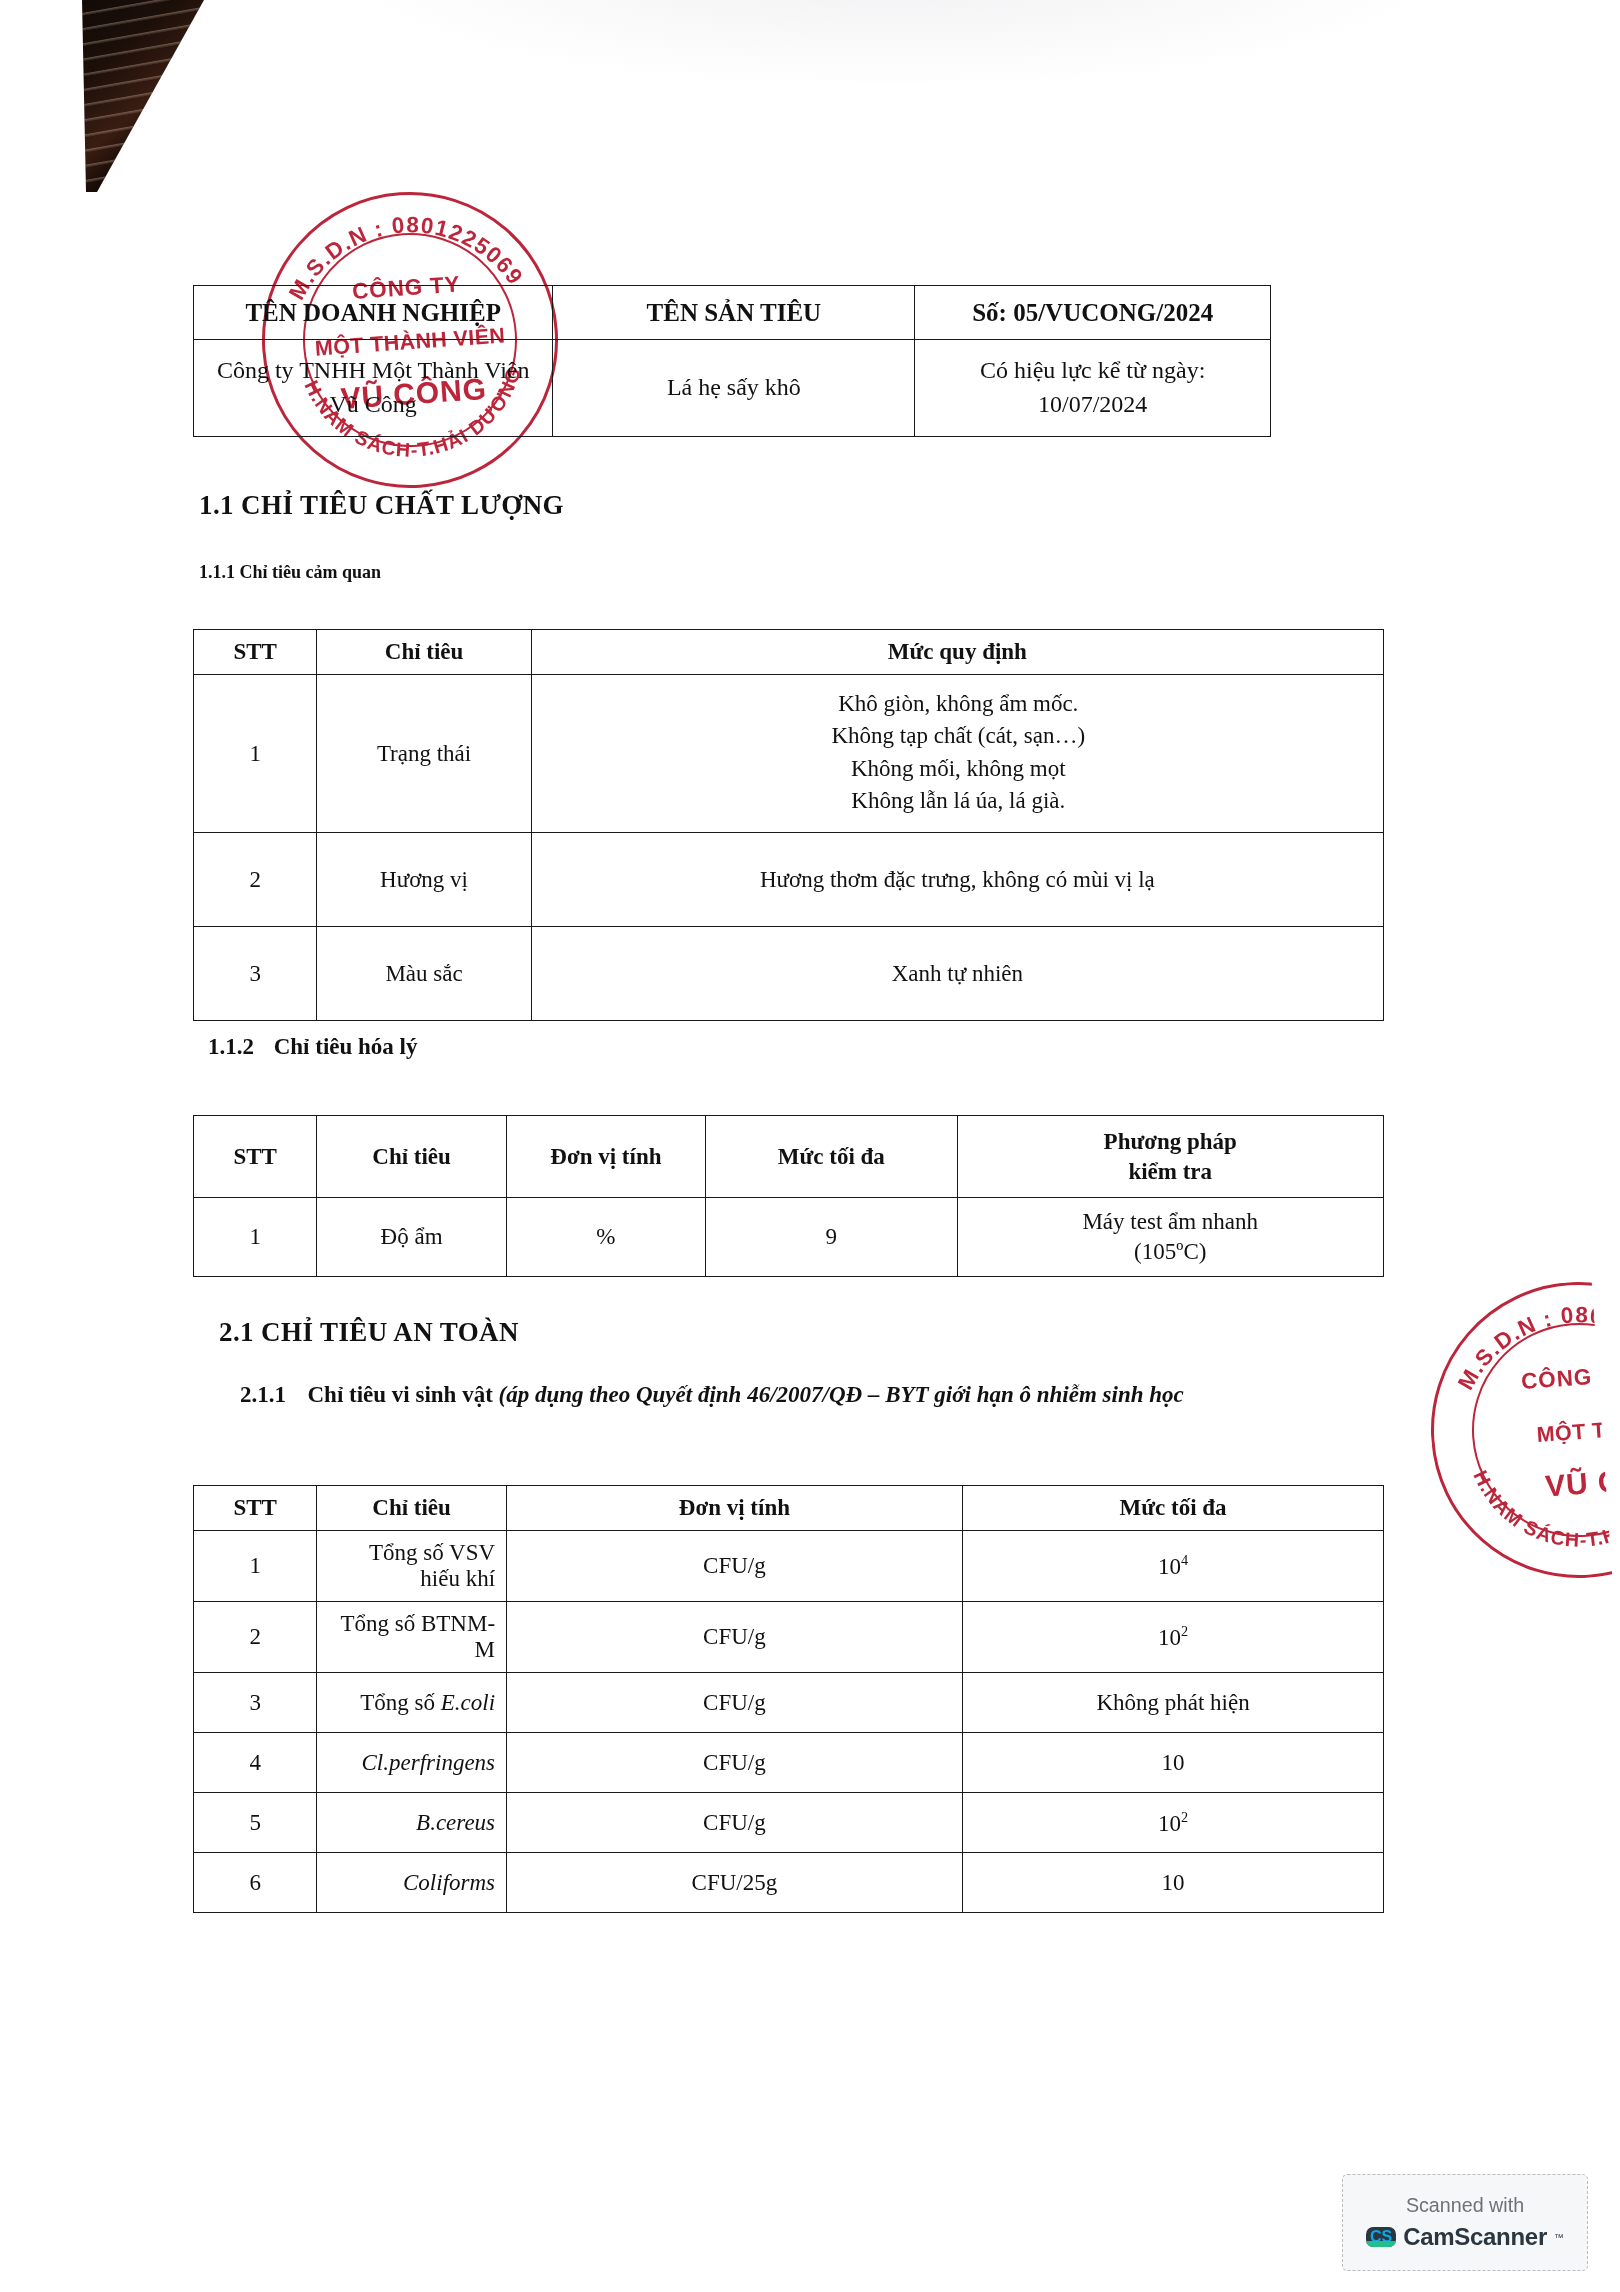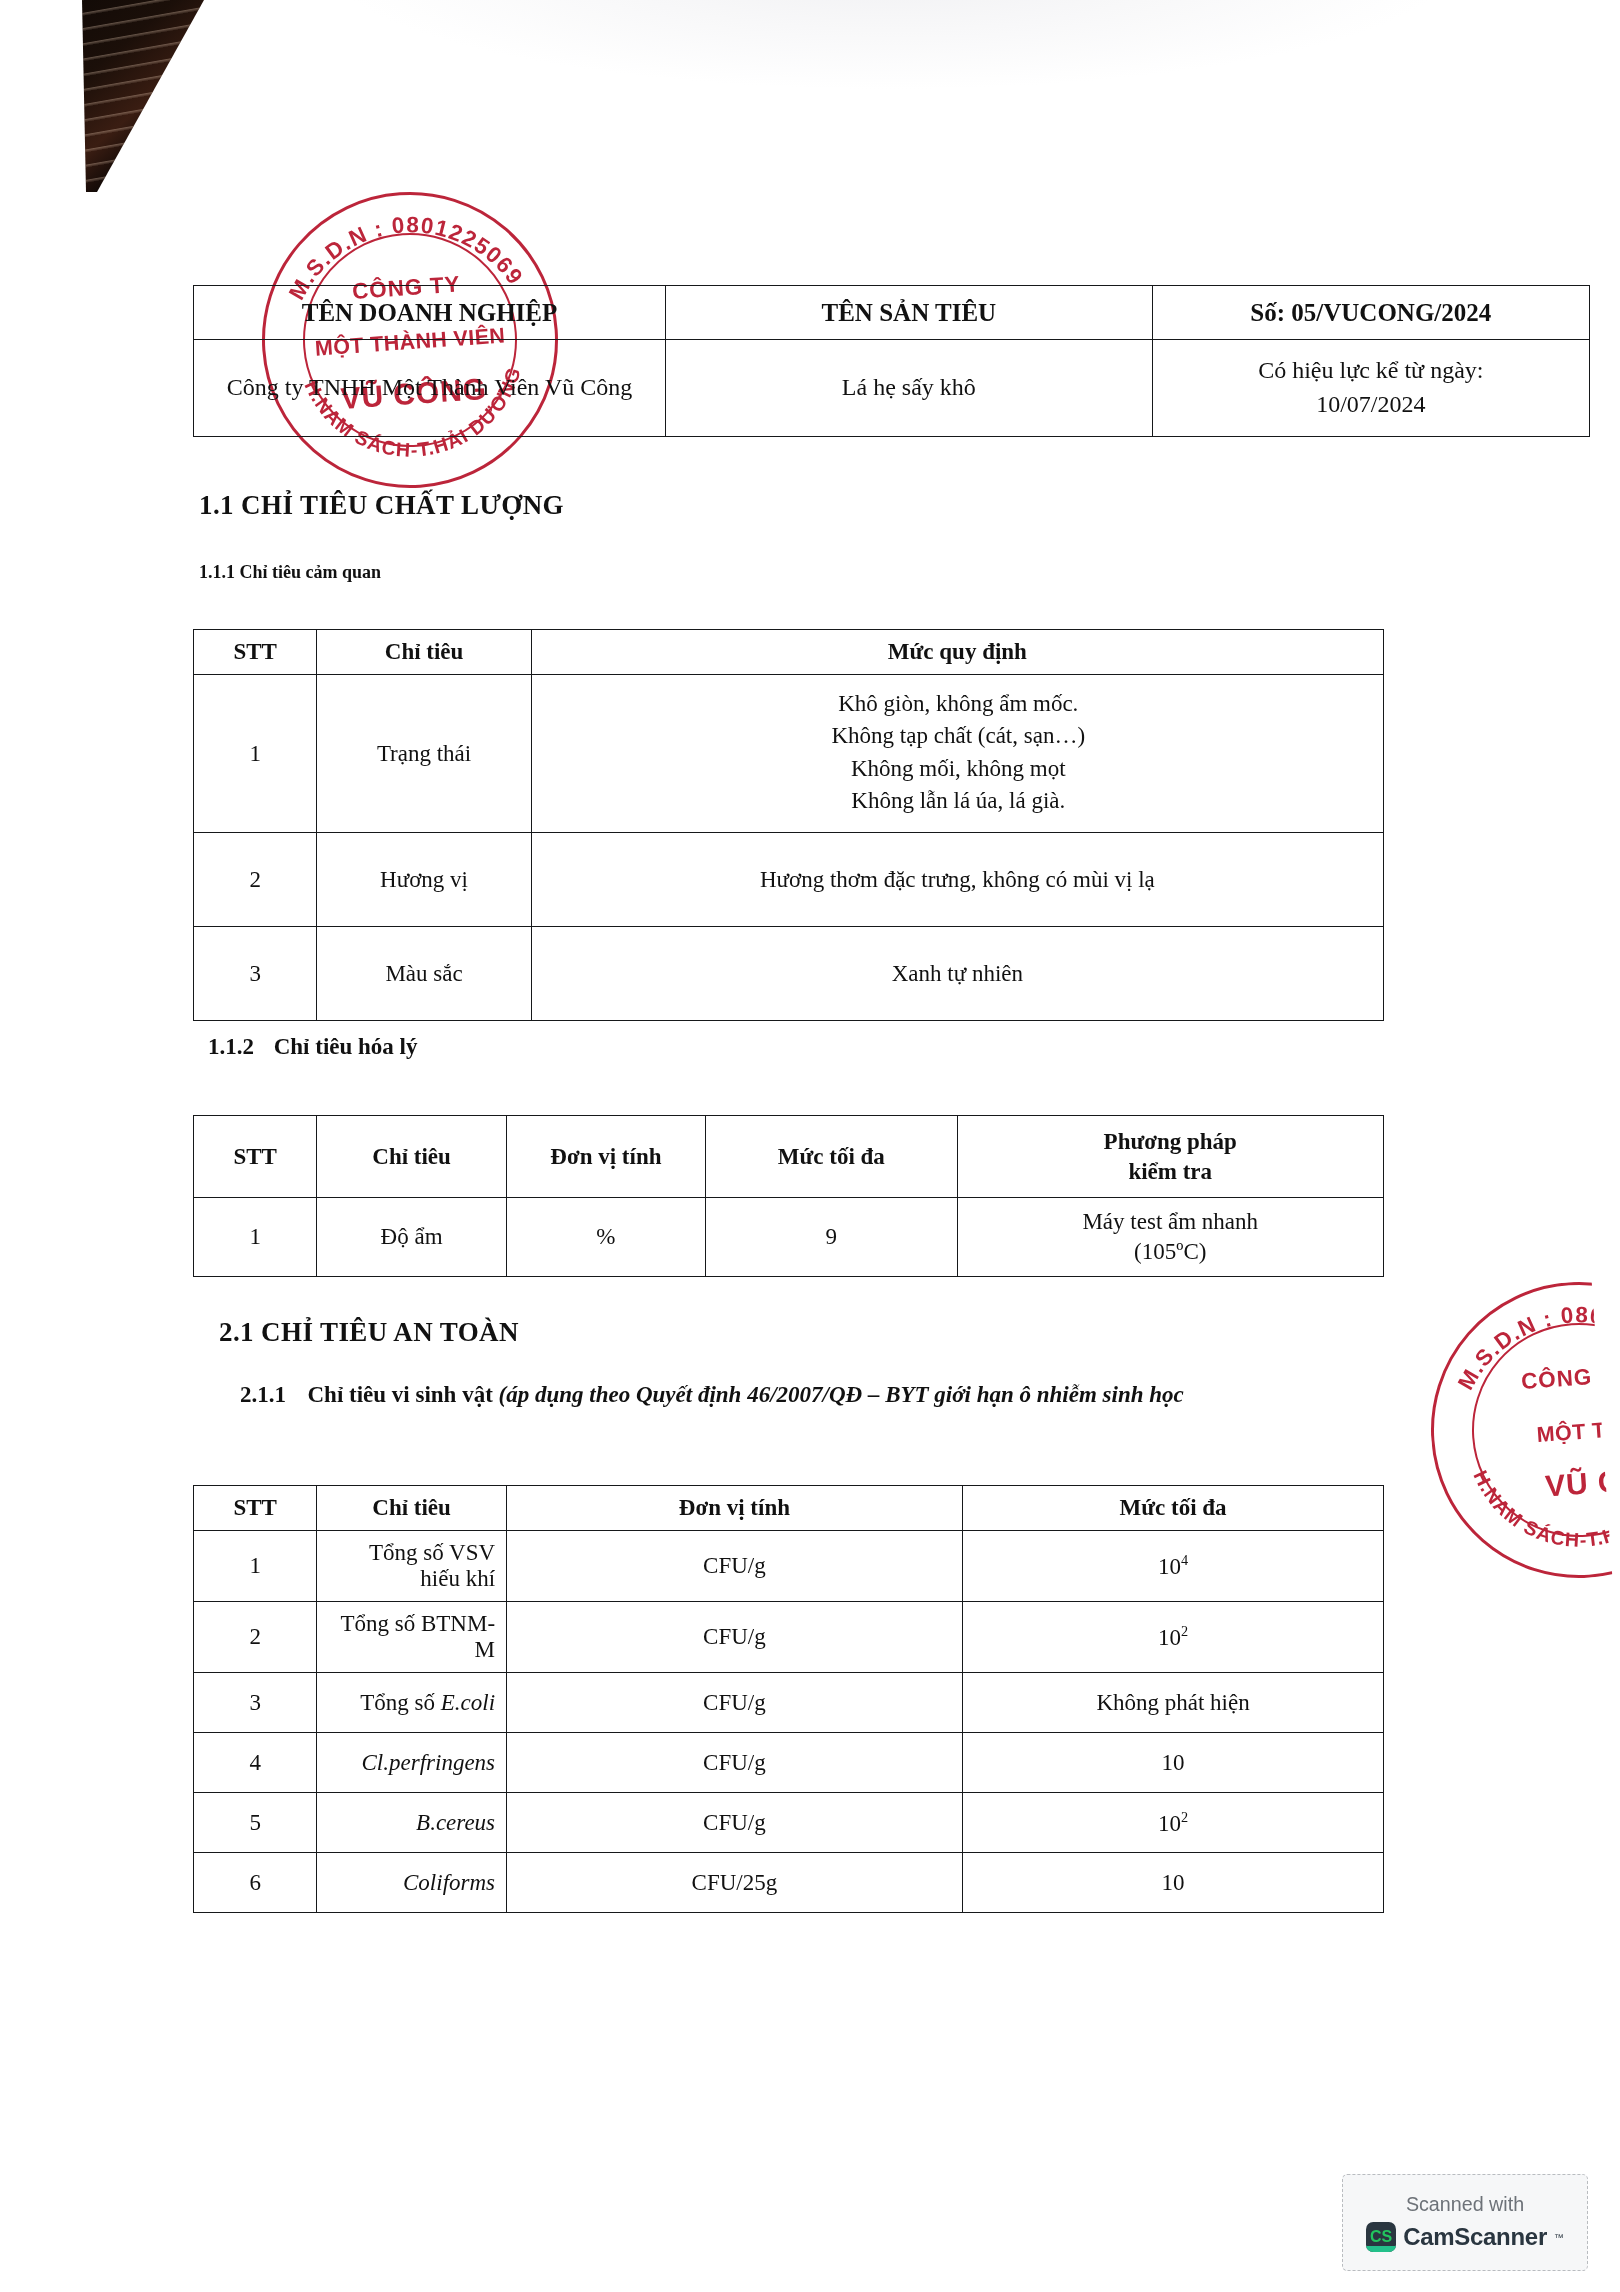--- a/index.html
+++ b/index.html
@@ -143,21 +143,21 @@
     font-size: 23px;
     vertical-align: middle;
     font-weight: normal;
   }
   table.doc th { font-weight: bold; text-align: center; }
   .c { text-align: center; }
   .l { text-align: center; }
   .ital { font-style: italic; }
 
   
-  #header-table { left: 193px; top: 285px; width: 1397px; }
+  #header-table { left: 193px; top: 285px; width: 1078px; }
   #header-table td { text-align: center; }
   #header-table .hdr-cell { font-weight: bold; font-size: 25px; padding: 12.5px 9px; }
   #header-table .name-cell { font-size: 24px; line-height: 1.4; padding: 14.3px 9px; }
   #header-table .col-a { width: 403px; }
   #header-table .col-b { width: 416px; }
   #header-table .col-c { width: 372px; }
 
   
   #sensory-table { left: 193px; top: 629px; width: 1191px; }
   #sensory-table .col-stt  { width: 101px; }
@@ -204,24 +204,24 @@
     font-size: 19.7px;
     color: #6d7278;
     margin-bottom: 6.3px;
   }
   #camscanner .cs-bottom {
     display: flex;
     align-items: center;
     gap: 7.2px;
   }
   .cs-badge {
-    width: 30px; height: 30px;
+    width: 30px; height: 20px;
     border-radius: 7.2px;
     background: #2a3640;
-    color: #22c55e;
+    color: #0ea5e9;
     font-size: 16px;
     font-weight: bold;
     display: flex;
     align-items: center;
     justify-content: center;
     position: relative;
     overflow: hidden;
   }
   .cs-badge::after {
     content: "";

